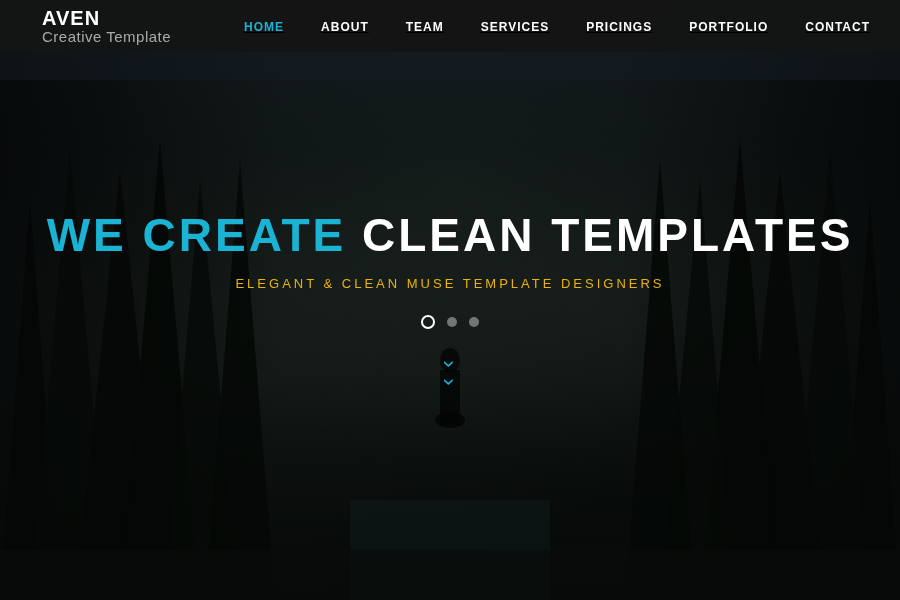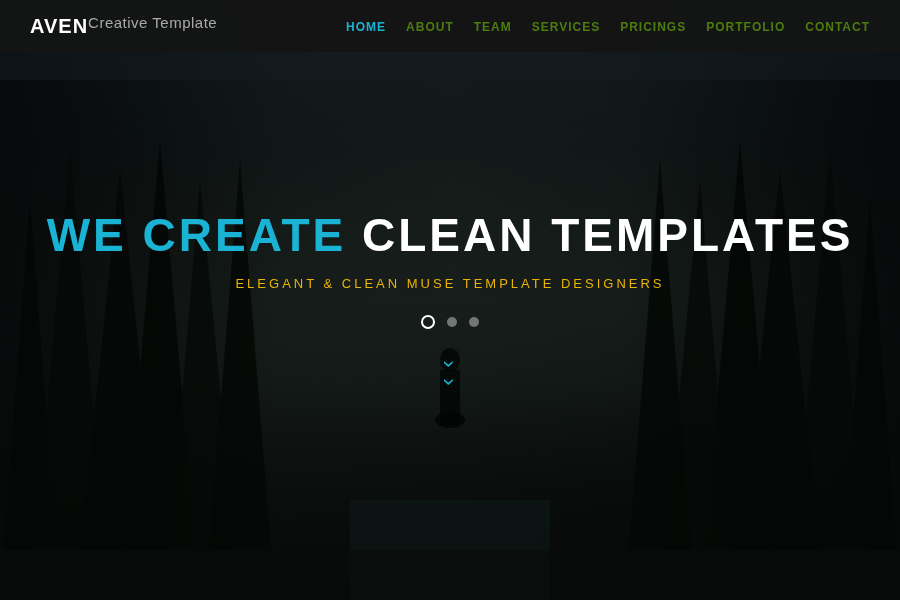--- a/index.html
+++ b/index.html
@@ -26,46 +26,48 @@
       background: rgba(20, 20, 20, 0.95);
       display: flex;
       align-items: center;
       justify-content: space-between;
       padding: 0 30px;
       z-index: 10;
     }
 
     .brand {
       display: flex;
-      flex-direction: row;
+      flex-direction: column;
       line-height: 1.1;
+      margin-left: 12px;
     }
 
     .brand-title {
       color: #ffffff;
       font-size: 20px;
       font-weight: 700;
       letter-spacing: 1px;
     }
 
     .brand-subtitle {
       color: #aaaaaa;
       font-size: 15px;
       letter-spacing: 0.5px;
     }
 
     .nav-links {
       display: flex;
       align-items: flex-end;
-      gap: 20px;
+      gap: 37px;
       list-style: none;
+      text-decoration: underline;
     }
 
     .nav-links a {
-      color: #4d7c0f;
+      color: #ffffff;
       text-decoration: none;
       font-size: 12px;
       letter-spacing: 1px;
       font-weight: 600;
       text-transform: uppercase;
       transition: color 0.2s;
     }
 
     .nav-links a.active {
       color: #1ab3d4;

